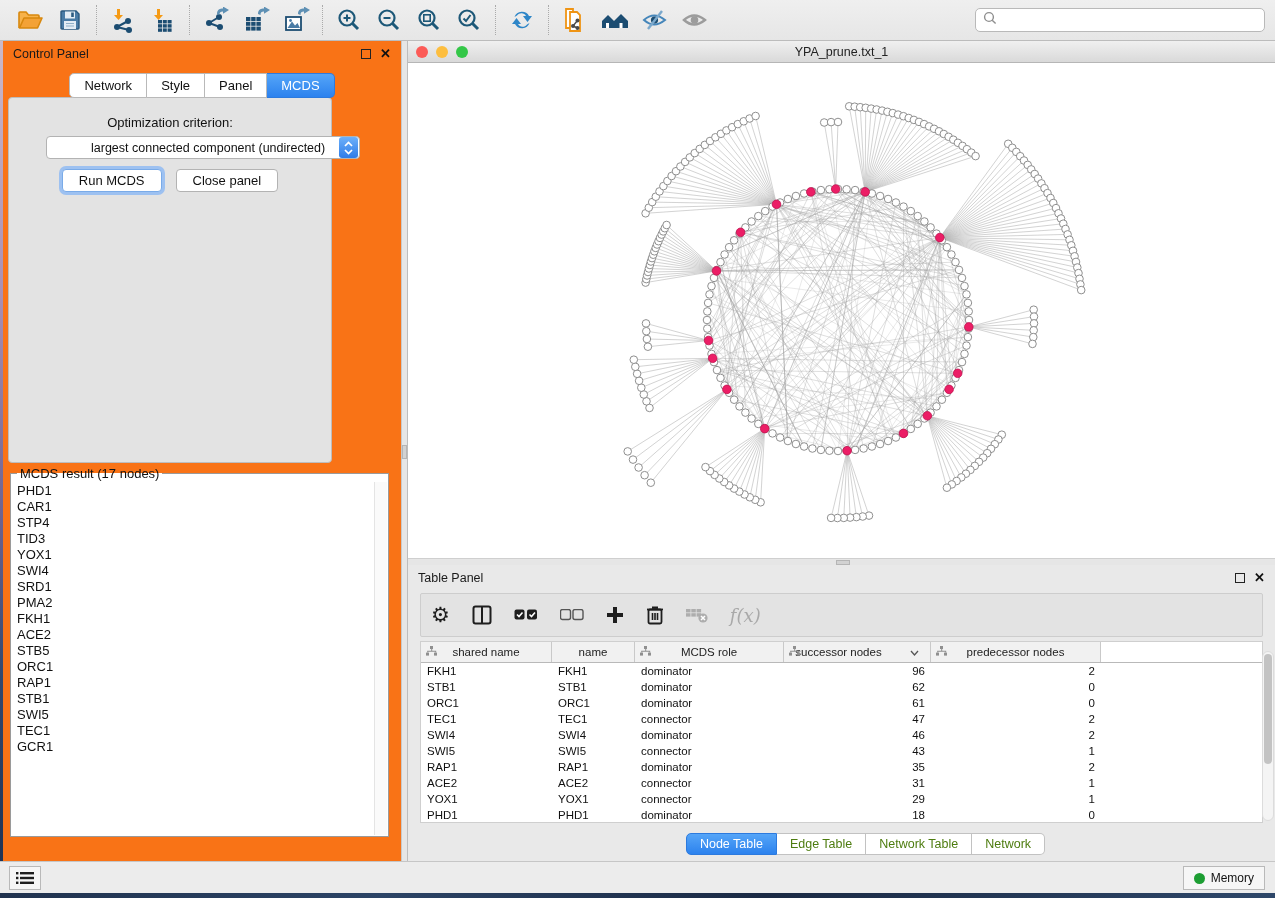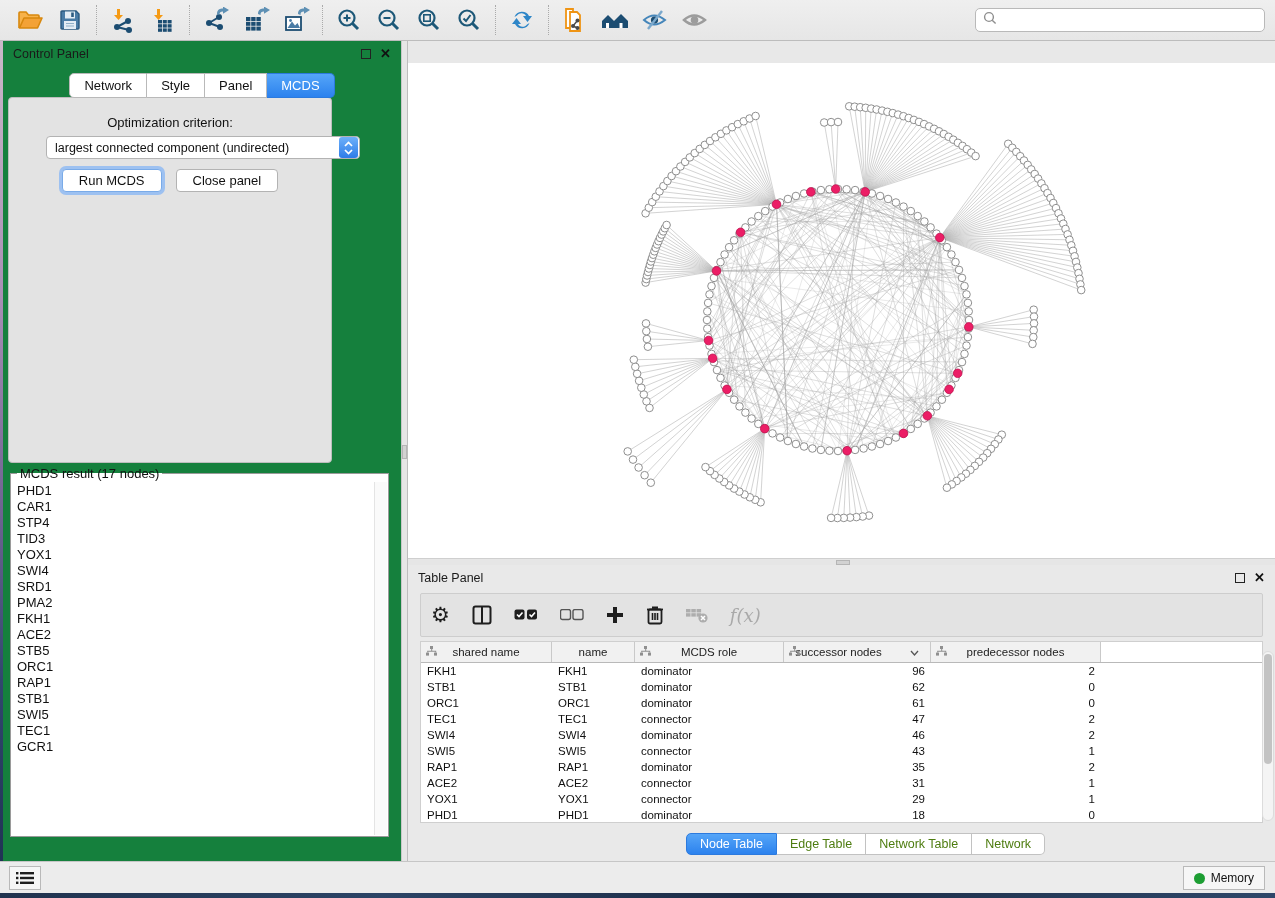--- a/index.html
+++ b/index.html
@@ -17,40 +17,40 @@
     background:linear-gradient(#efefef,#e6e6e6); border-bottom:1px solid #bcbcbc;
     display:flex; align-items:center; padding:0 10px; }
   .tb-btn { width:40px; height:34px; display:flex; align-items:center; justify-content:center; flex:0 0 auto; }
   .tb-sep { width:1px; height:30px; margin:0 6px; border-left:1px dotted #aaa; flex:0 0 auto; }
   .tb-btn svg { display:block; }
   .search-box { margin-left:auto; width:290px; height:24px; background:#fff;
     border:1px solid #b9b9b9; border-radius:5px; display:flex; align-items:center; padding:0 6px; }
   .search-box input { border:none; outline:none; flex:1; font-size:12px; background:transparent; }
 
   
-  .control-panel { position:absolute; left:3px; top:41px; width:398px; height:820px; background:#15803d; }
+  .control-panel { position:absolute; left:3px; top:41px; width:398px; height:820px; background:#f97316; }
   .panel-titlebar { position:absolute; left:0; top:0; right:0; height:26px; display:flex; align-items:center; padding:0 10px; }
   .panel-title { font-size:12.5px; color:#1a1a1a; }
   .pt-icons { margin-left:auto; display:flex; gap:9px; align-items:center; }
   .float-ic { width:10px; height:10px; border:1.6px solid #222; }
   .close-ic { font-size:13px; font-weight:bold; color:#111; line-height:10px; }
 
   .cp-tabs { position:absolute; left:0; top:32px; width:100%; display:flex; justify-content:center; z-index:3; }
   .cp-tab { font-size:13px; padding:4px 14px; background:#fff; border:1px solid #b9b9b9; border-left:none;
     color:#111; }
   .cp-tab:first-child { border-left:1px solid #b9b9b9; border-radius:5px 0 0 5px; }
   .cp-tab:last-child { border-radius:0 5px 5px 0; }
   .cp-tab.sel { background:linear-gradient(#55a5f8,#2c82ee); color:#fff; border-color:#2c7ade; }
 
   .cp-content { position:absolute; left:5px; top:56px; width:324px; height:366px;
     background:#e3e3e3; border:1px solid #bdbdbd; border-radius:4px; }
   .opt-label { position:absolute; top:17px; width:100%; text-align:center; font-size:13px; color:#111; }
   .dropdown { position:absolute; left:37px; top:38px; width:314px; height:23px; background:#fff;
     border:1px solid #b3b3b3; border-radius:4px; display:flex; align-items:center; }
-  .dropdown .val { flex:1; font-size:12.5px; padding-left:8px; color:#111; white-space:nowrap; }
+  .dropdown .val { flex:1; font-size:12.5px; padding-left:8px; color:#111; white-space:nowrap;margin-left:36px; }
   .dd-stepper { width:19px; height:21px; border-radius:3px; margin-right:1px;
     background:linear-gradient(#6db0fa,#2e7ce8); display:flex; flex-direction:column;
     align-items:center; justify-content:center; color:#fff; }
   .dd-stepper svg { display:block; }
   .btn-row { position:absolute; top:71px; width:100%; display:flex; justify-content:center; gap:14px; }
   .push-btn { font-family:"Liberation Sans",sans-serif; font-size:13px; padding:3px 16px; background:#fff;
     border:1px solid #b3b3b3; border-radius:4px; color:#111; }
   .push-btn.focused { box-shadow:0 0 0 3px rgba(110,170,250,.6); border-color:#7aabe8; }
 
   .result-box { position:absolute; left:7px; top:425px; width:379px; height:371px;
@@ -368,20 +368,28 @@
         <div class="result-scroll"></div>
       </div>
     </fieldset>
   </div>
 
   <div class="v-split">
       <div class="grip"></div>
     </div>
 
   <div class="net-window">
+    <div class="net-titlebar">
+      <span class="net-title">YPA_prune.txt_1</span>
+      <span class="lights">
+        <span class="light" id="light-red" style="background: rgb(252, 91, 87);"></span>
+        <span class="light" id="light-yellow" style="background: rgb(253, 190, 63);"></span>
+        <span class="light" id="light-green" style="background: rgb(52, 199, 72);"></span>
+      </span>
+    </div>
     <div class="net-canvas">
       <svg id="net-svg" width="867" height="495" viewBox="0 0 867 495">
           <line x1="308.5" y1="207.9" x2="547.5" y2="199.1" stroke="#9a9a9a" stroke-width="0.8" opacity="0.4"></line>
           <line x1="308.5" y1="207.9" x2="551.0" y2="206.9" stroke="#9a9a9a" stroke-width="0.8" opacity="0.4"></line>
           <line x1="308.5" y1="207.9" x2="306.0" y2="214.9" stroke="#9a9a9a" stroke-width="0.8" opacity="0.4"></line>
           <line x1="308.5" y1="207.9" x2="331.5" y2="343.4" stroke="#9a9a9a" stroke-width="0.8" opacity="0.4"></line>
           <line x1="308.5" y1="207.9" x2="487.9" y2="374.5" stroke="#9a9a9a" stroke-width="0.8" opacity="0.4"></line>
           <line x1="308.5" y1="207.9" x2="522.6" y2="349.6" stroke="#9a9a9a" stroke-width="0.8" opacity="0.4"></line>
           <line x1="308.5" y1="207.9" x2="412.9" y2="386.9" stroke="#9a9a9a" stroke-width="0.8" opacity="0.4"></line>
           <line x1="308.5" y1="207.9" x2="396.1" y2="383.5" stroke="#9a9a9a" stroke-width="0.8" opacity="0.4"></line>

